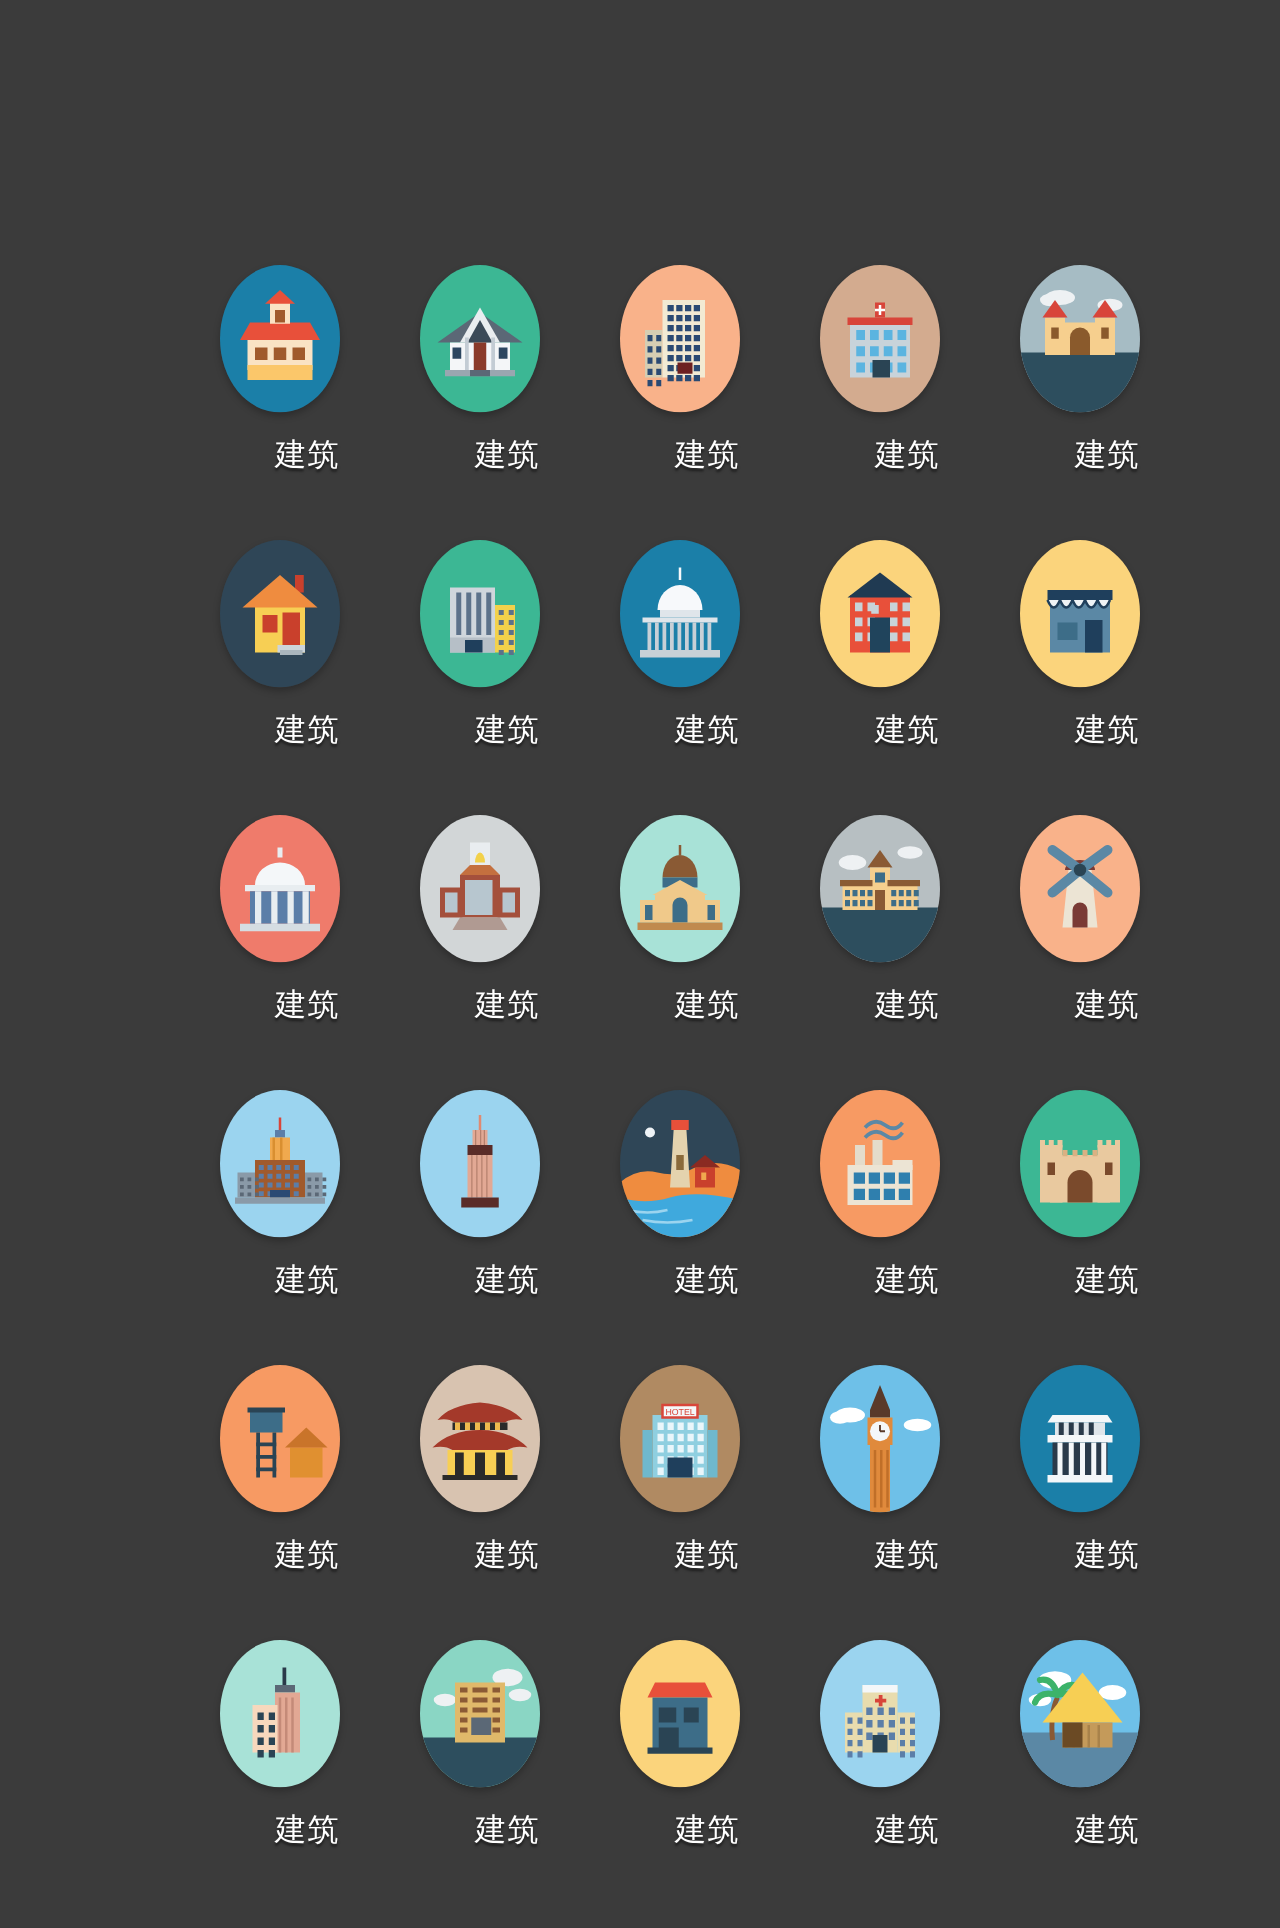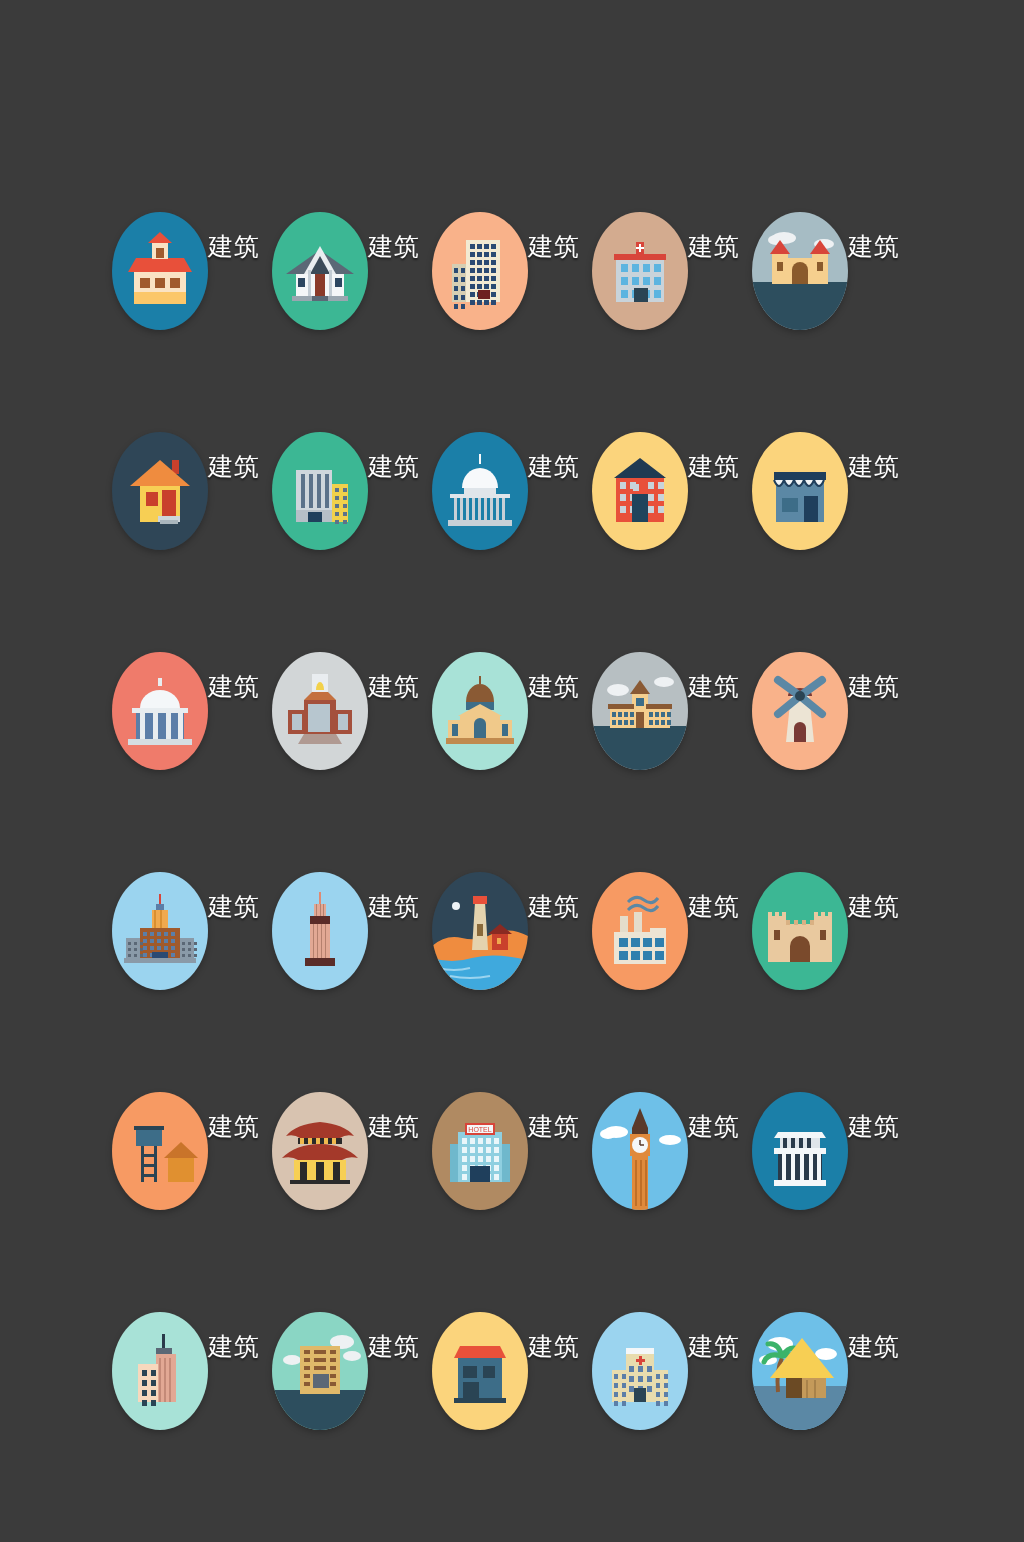--- a/index.html
+++ b/index.html
@@ -12,21 +12,21 @@
   #grid{
     position:absolute;
     left:112px; top:212px;
     width:800px;
     display:grid;
     grid-template-columns:repeat(5,160px);
     grid-template-rows:repeat(6,220px);
   }
   .cell{
     width:160px;height:220px;
-    display:flex;flex-direction:row;align-items:flex-start;
+    display:flex;flex-direction:column;align-items:flex-end;
   }
   .badge{
     width:96px;height:118px;
     border-radius:50%;
     overflow:hidden;
     position:relative;
     box-shadow:0 3px 6px rgba(0,0,0,.25);
   }
   .badge svg{display:block;width:96px;height:118px;}
   .label{

